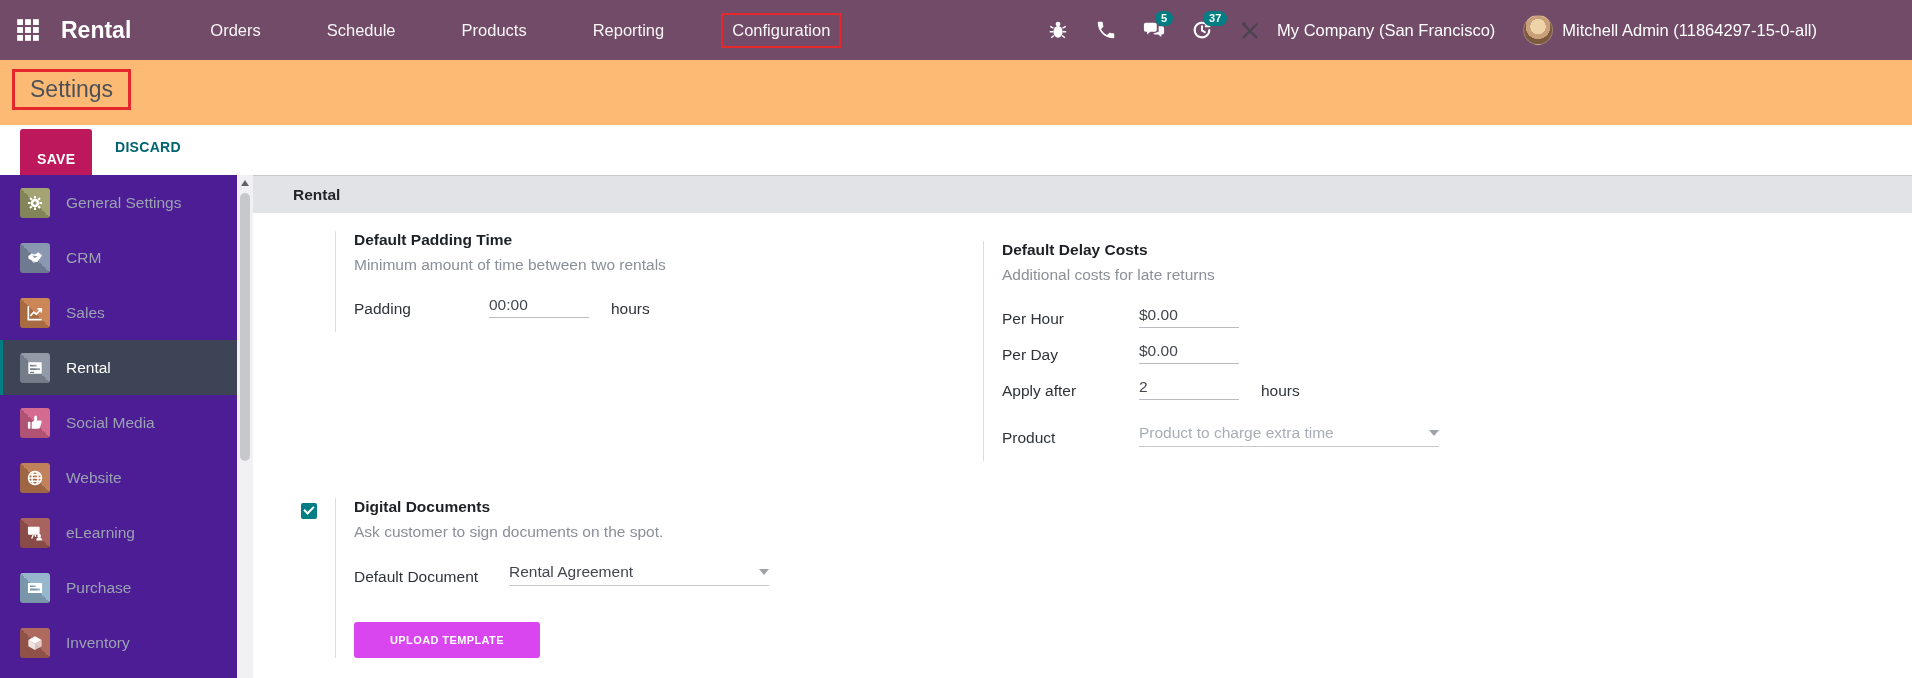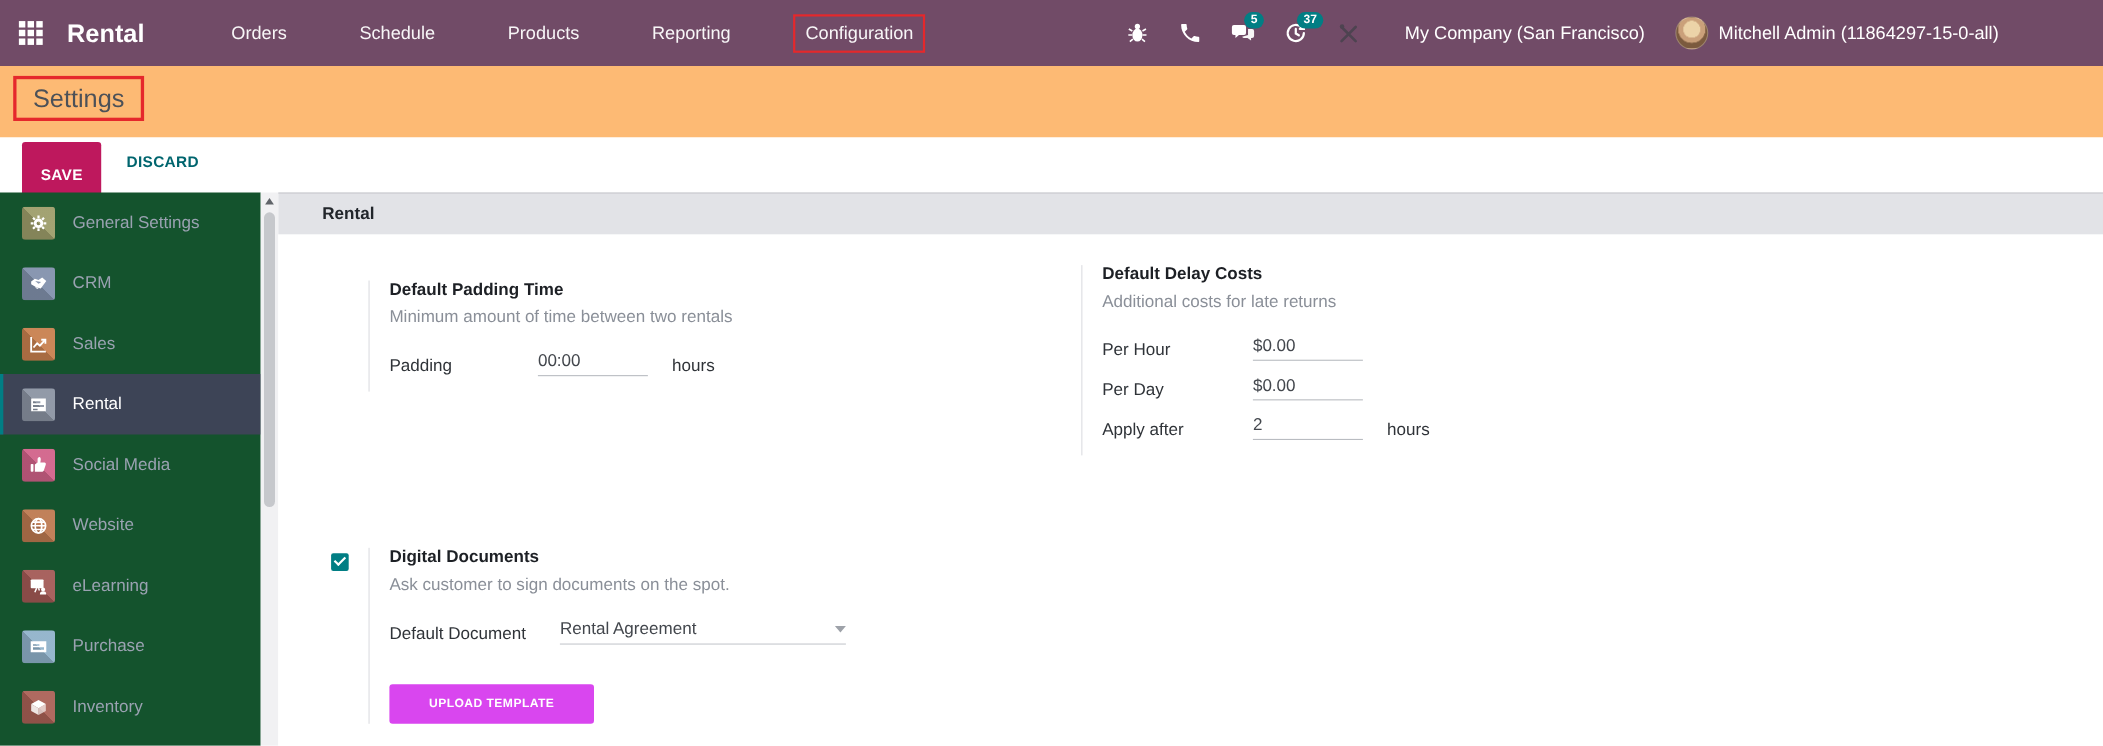--- a/index.html
+++ b/index.html
@@ -15,21 +15,21 @@
   .nav { display:flex; align-items:center; }
   .nav-item { color:rgba(255,255,255,.95); font-size:16.5px; margin-right:48px;
               padding:6px 9px; cursor:pointer; white-space:nowrap; }
   .nav-item.highlighted { border:2px solid #e5282c; margin-right:0; }
   .systray { margin-left:auto; display:flex; align-items:center; padding-right:95px; }
   .tray-icon { position:relative; width:22px; height:22px; margin-left:26px; cursor:pointer; }
   .tray-icon svg { width:22px; height:22px; }
   .badge { position:absolute; top:-8px; left:12px; background:#017e84; color:#fff;
            font-size:11px; font-weight:bold; border-radius:9px; padding:2px 6px;
            line-height:1; }
-  .company { color:#fff; font-size:16.5px; margin-left:40px; cursor:pointer; white-space:nowrap; }
+  .company { color:#fff; font-size:16.5px; margin-left:16px; cursor:pointer; white-space:nowrap; }
   .avatar { width:30px; height:30px; border-radius:50%; margin-left:28px; margin-right:9px;
             background:radial-gradient(circle at 50% 38%, #ecd3a8 0 34%, #caa07a 35% 55%, #7b5a3e 56% 100%);
             border:1px solid rgba(255,255,255,.25); cursor:pointer; }
   .user { color:#fff; font-size:16.5px; cursor:pointer; white-space:nowrap; }
 
   
   .control-row { position:absolute; left:0; top:60px; width:1912px; height:65px; background:#fdba74; }
   .page-title { position:absolute; left:12px; top:9px; border:3px solid #e5282c;
                 padding:4px 15px; font-size:23px; color:#4c5158; }
   .search-box { position:absolute; right:7px; top:7px; width:562px; height:42px;
@@ -42,21 +42,21 @@
   .btn-row { position:absolute; left:0; top:125px; width:1912px; height:50px; background:#fff; }
   .save-btn { position:absolute; left:20px; top:4px; background:#be185d; color:#fff;
               font-size:14px; font-weight:bold; padding:22px 17px; border:none;
               border-radius:3px; cursor:pointer; letter-spacing:.3px;
               font-family:"Liberation Sans", sans-serif; }
   .discard-btn { position:absolute; left:105px; top:4px; background:transparent; color:#00656e;
                  font-size:14px; font-weight:bold; padding:10px 10px; border:none;
                  cursor:pointer; letter-spacing:.3px; font-family:"Liberation Sans", sans-serif; }
 
   
-  .sidebar { position:absolute; left:0; top:175px; width:237px; bottom:0; background:#14532d; }
+  .sidebar { position:absolute; left:0; top:175px; width:237px; bottom:0; background:#4c1d95; }
   .side-item { height:55px; display:flex; align-items:center; padding-left:20px; cursor:pointer; }
   .side-item.selected { background:#3d4456; border-left:3px solid #017e84; padding-left:17px; }
   .tile { width:30px; height:30px; border-radius:3px; margin-right:16px; flex:0 0 30px;
           display:flex; align-items:center; justify-content:center;
           background-image:linear-gradient(to bottom left, rgba(255,255,255,.06) 50%, rgba(0,0,0,.16) 50%); }
   .tile svg { width:20px; height:20px; }
   .side-label { color:#9aa2b1; font-size:15.5px; }
   .side-item.selected .side-label { color:#fff; }
 
   
@@ -82,21 +82,21 @@
   .f-input { font-size:15.5px; color:#43474d; border-bottom:1px solid #b9bcc1;
              padding-bottom:3px; cursor:text; }
   .f-unit { font-size:15.5px; color:#2f3338; margin-left:22px; }
   .f-select { display:flex; align-items:center; justify-content:space-between;
               border-bottom:1px solid #c5c8cd; padding-bottom:4px; cursor:pointer; }
   .placeholder { color:#a9adb5; font-size:15.5px; }
   .sel-value { color:#43474d; font-size:15.5px; }
   .caret { border-left:5px solid transparent; border-right:5px solid transparent;
            border-top:6px solid #9ea2a9; margin-left:8px; }
 
-  .box-padding  { left:82px;  top:80px;  width:600px; }
+  .box-padding  { left:82px;  top:56px;  width:600px; }
   .box-delay    { left:730px; top:66px;  width:520px; }
   .box-digital  { left:82px;  top:323px; width:600px; }
 
   .checkbox { position:absolute; left:48px; top:328px; width:16px; height:16px;
               background:#017e84; border-radius:2px; cursor:pointer; }
   .checkbox:after { content:""; position:absolute; left:3px; top:3px; width:8px; height:4px;
                     border-left:2px solid #fff; border-bottom:2px solid #fff;
                     transform:rotate(-45deg); }
 
   .upload-btn { margin-top:22px; background:#d946ef; color:#fff; border:none; border-radius:3px;
@@ -300,20 +300,27 @@
         </div>
         <div class="field-row">
           <div class="f-label" style="width:137px;">Per Day</div>
           <div class="f-input" style="width:100px;">$0.00</div>
         </div>
         <div class="field-row">
           <div class="f-label" style="width:137px;">Apply after</div>
           <div class="f-input" style="width:100px;">2</div>
           <div class="f-unit">hours</div>
         </div>
+        <div class="field-row" style="margin-top:24px;">
+          <div class="f-label" style="width:137px;">Product</div>
+          <div class="f-select" style="width:300px;">
+            <span class="placeholder">Product to charge extra time</span>
+            <span class="caret"></span>
+          </div>
+        </div>
       </div>
     </div>
 
     <div class="checkbox"></div>
     <div class="setting-box box-digital">
       <div class="box-title">Digital Documents</div>
       <div class="box-desc">Ask customer to sign documents on the spot.</div>
       <div class="fields">
         <div class="field-row">
           <div class="f-label" style="width:155px;">Default Document</div>

